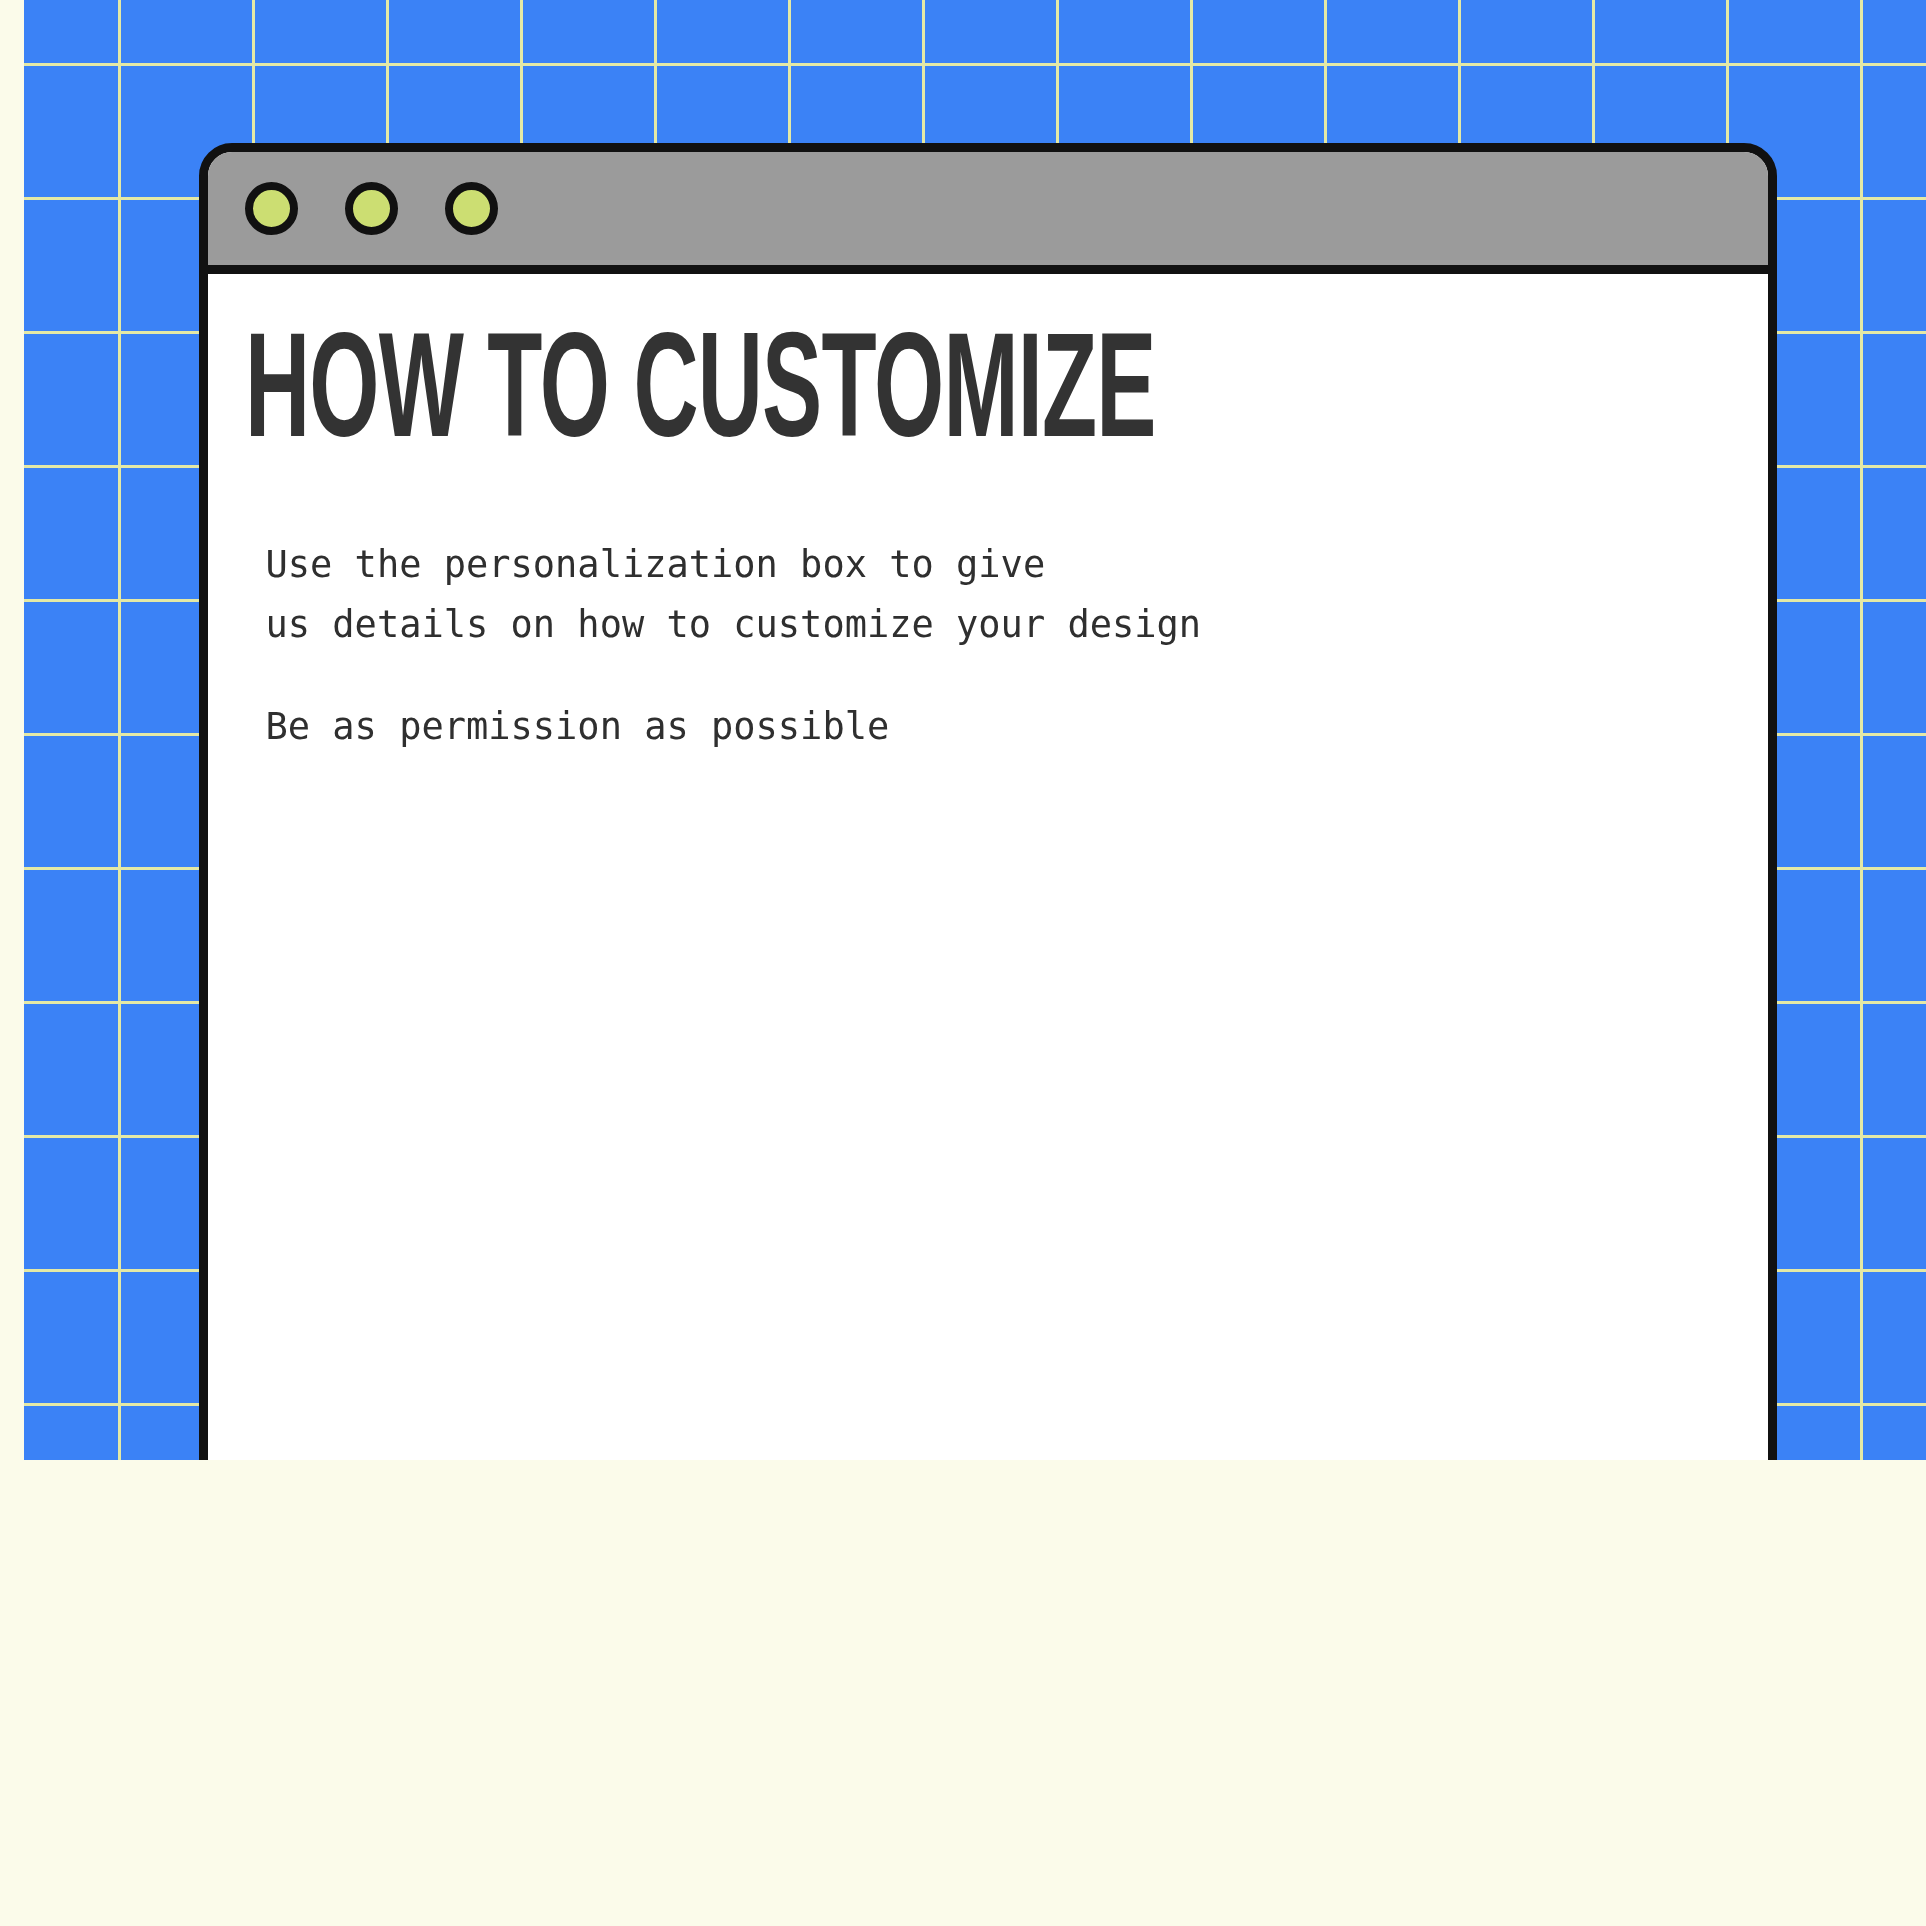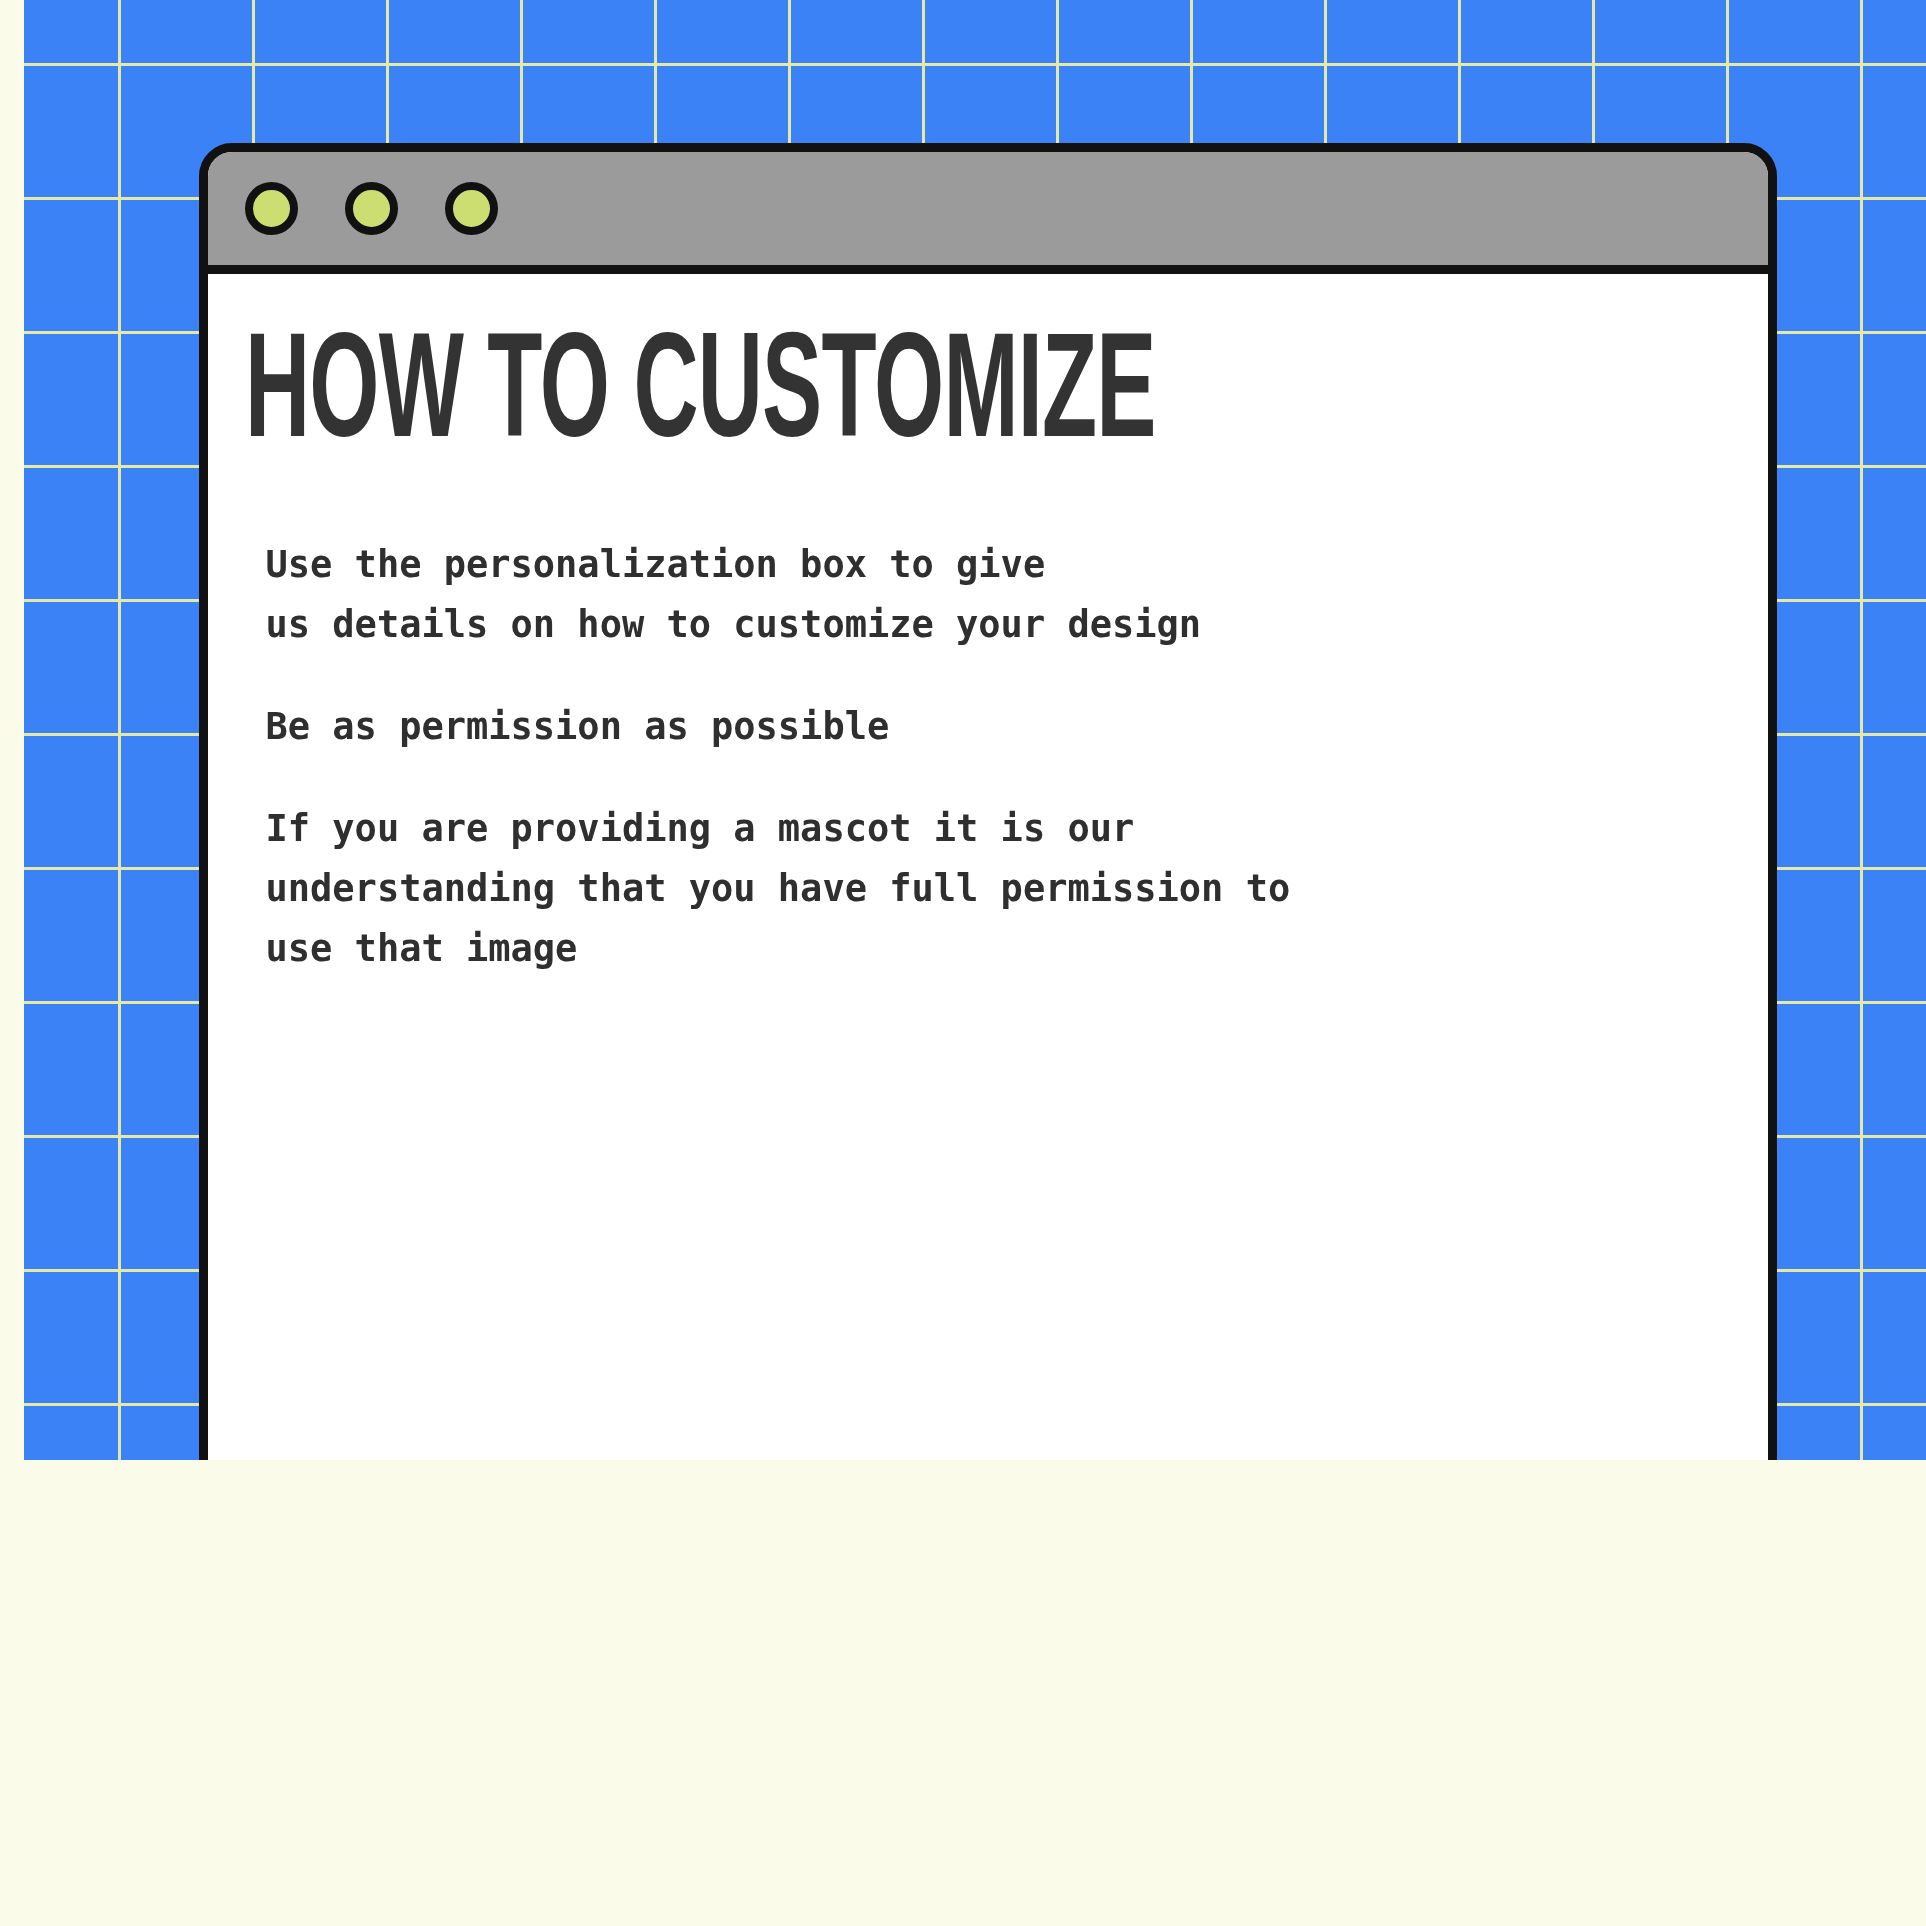--- a/index.html
+++ b/index.html
@@ -100,21 +100,20 @@
     padding-top: 76px;
     padding-left: 20.5px;
     color: #2f2f2f;
     font-family: "DejaVu Sans Mono", "Liberation Mono", monospace;
     font-size: 37px;
     line-height: 1.62;
   }
   .para {
     margin: 0 0 42px 0;
     white-space: pre-wrap;
-    font-weight: bold;
   }
   .para:last-child { margin-bottom: 0; }
 
   
   #bottombar {
     flex: 0 0 auto;
     height: 90px;
     background: #9b9b9b;
     border-top: 9.6px solid #111111;
     box-sizing: border-box;
@@ -135,23 +134,20 @@
       <span class="dot"></span>
     </div>
 
     <div id="content">
       <h1 id="page-title">HOW TO CUSTOMIZE</h1>
 
       <div id="body-copy">
         <p class="para">Use the personalization box to give
 us details on how to customize your design</p>
         <p class="para">Be as permission as possible</p>
-        <p class="para">If you are providing a mascot it is our
-understanding that you have full permission to
-use that image</p>
       </div>
     </div>
 
     <div id="bottombar"></div>
 
   </div>
 </div>
 
 
 </body></html>

